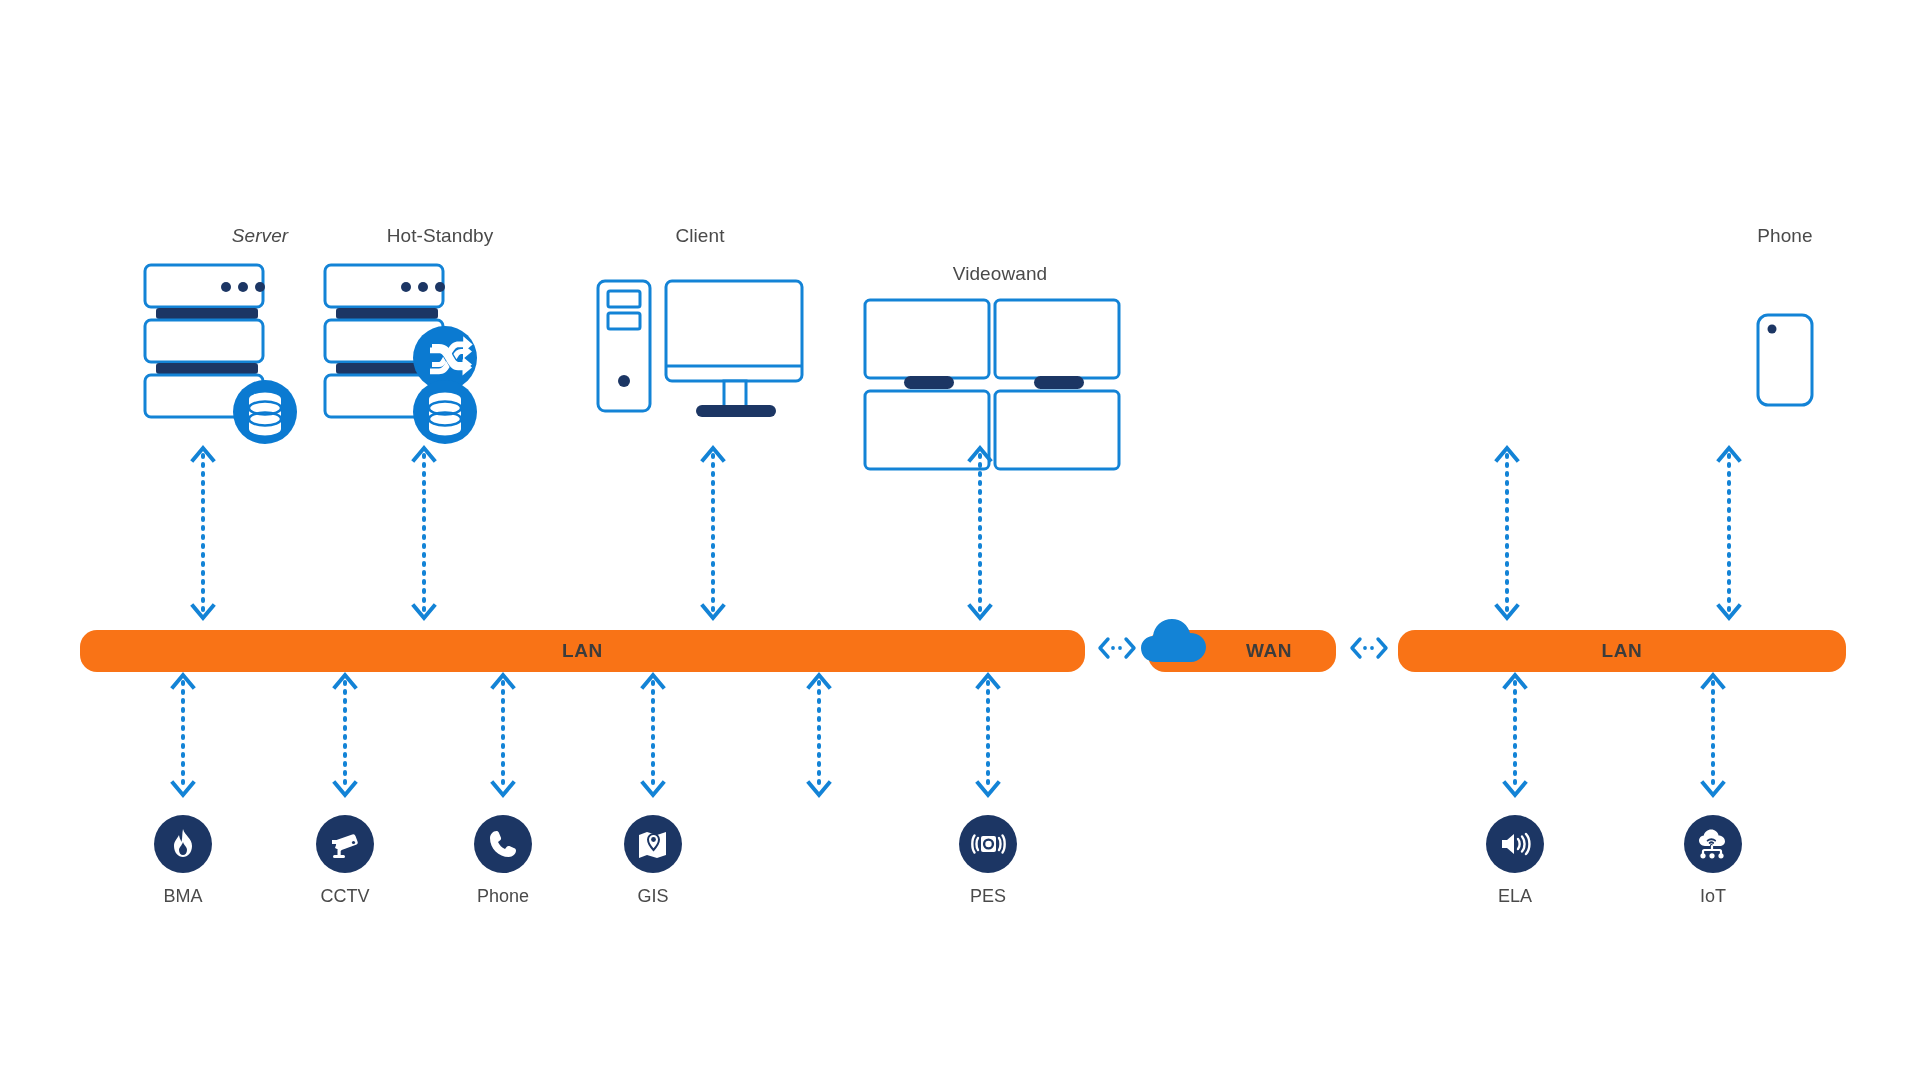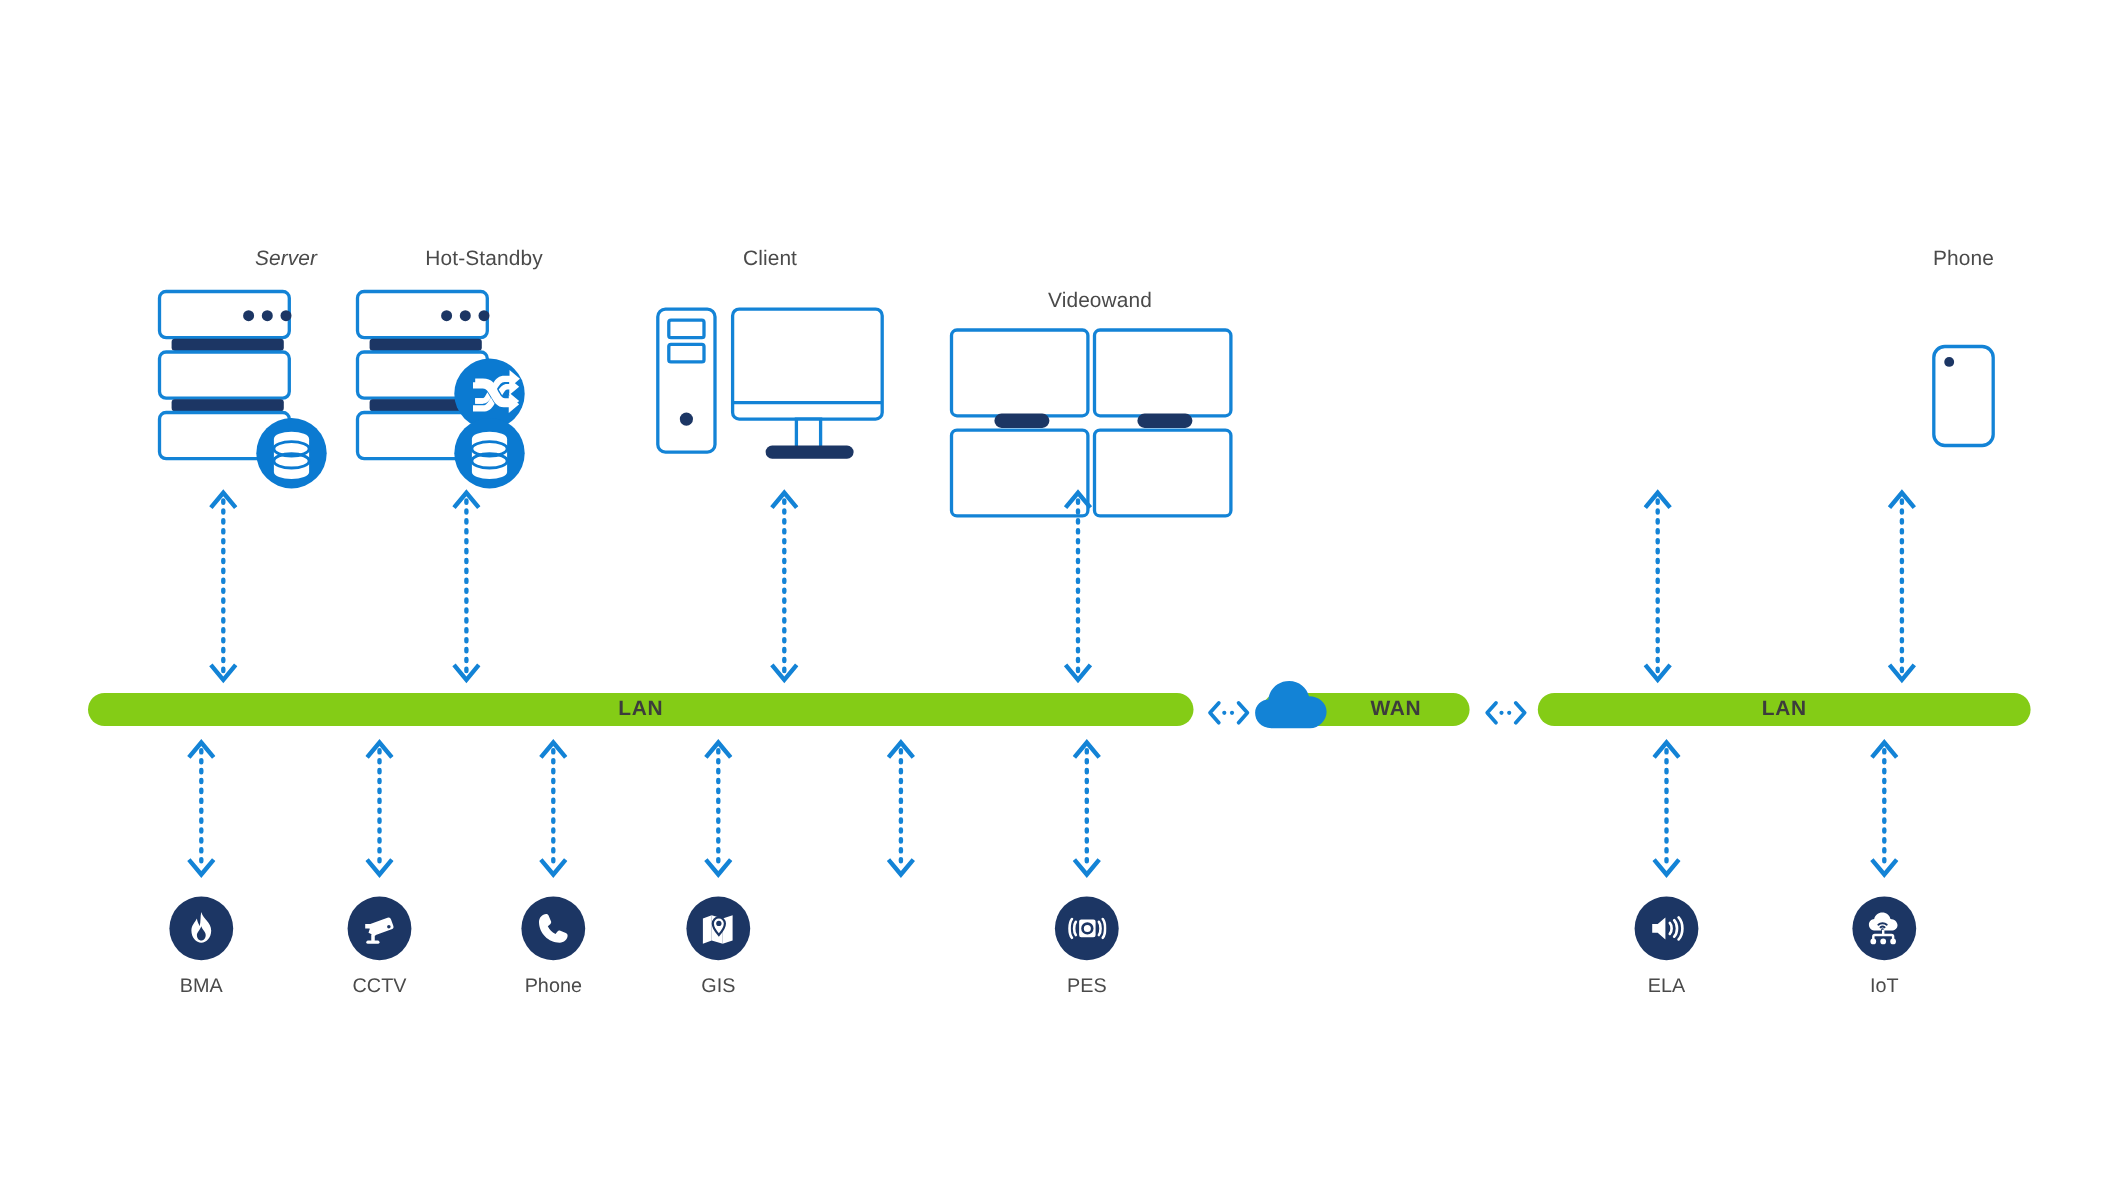--- a/index.html
+++ b/index.html
@@ -23,22 +23,22 @@
     color: #4a4a4a;
     letter-spacing: .1px;
     white-space: nowrap;
   }
 
   .svg-art { display: block; overflow: visible; }
 
   
   .bar {
     position: absolute;
-    height: 30px;
-    background: #84cc16;
+    height: 42px;
+    background: #f97316;
     border-radius: 17px;
     display: flex;
     align-items: center;
     justify-content: center;
   }
   .bar-text {
     font-size: 19px;
     font-weight: bold;
     color: #3c3c3c;
     letter-spacing: .6px;

